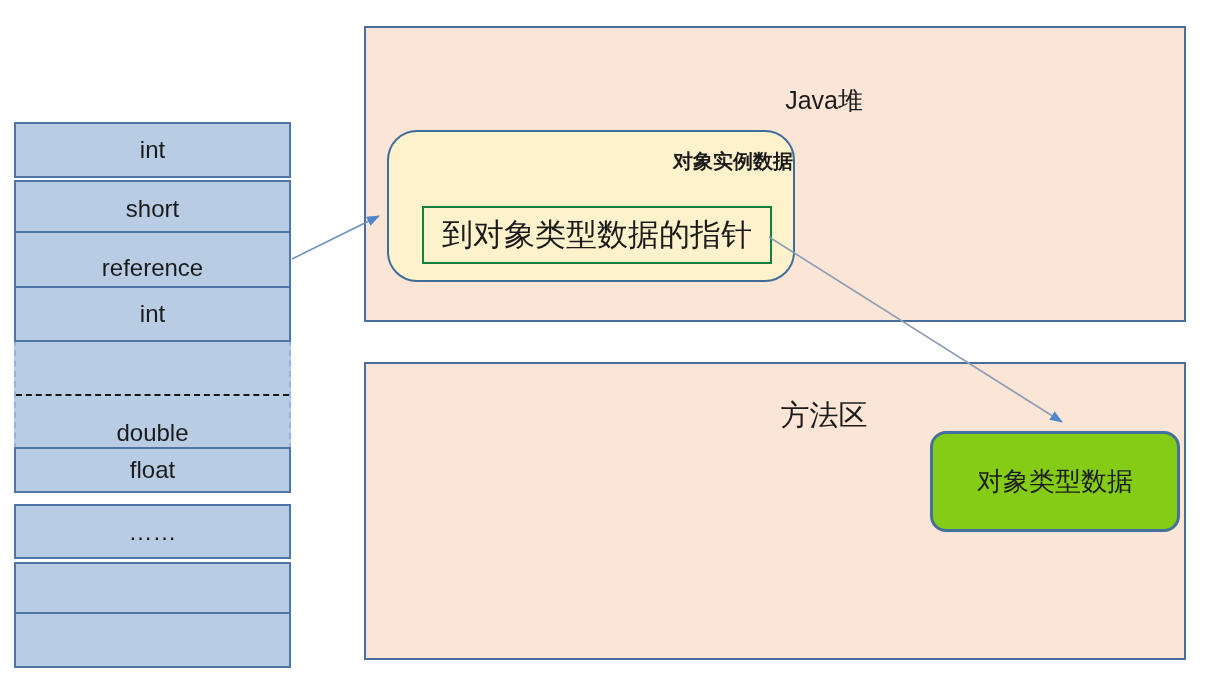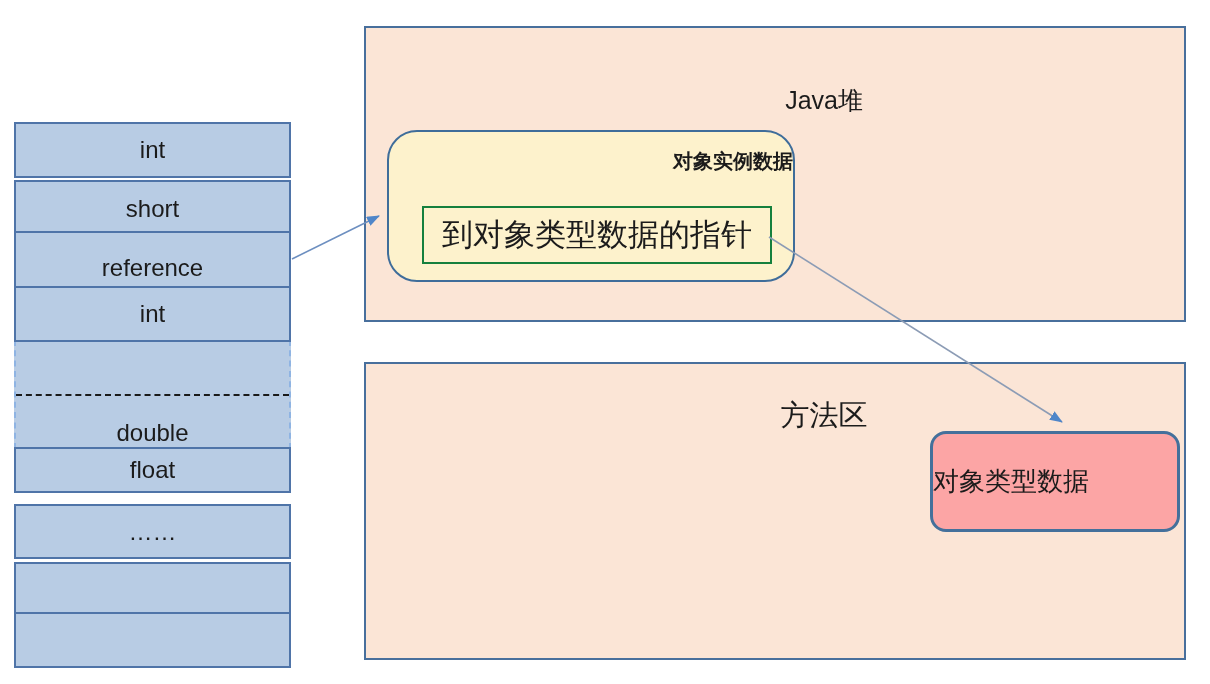--- a/index.html
+++ b/index.html
@@ -85,24 +85,24 @@
     font-size: 31px;
     font-family: "Liberation Serif", serif;
     white-space: nowrap;
   }
   
   .type-box {
     position: absolute;
     left: 564px; top: 67px;           
     width: 250px; height: 101px;
     box-sizing: border-box;
-    background: #fca5a5;
+    background: #84cc16;
     border: 3px solid #44709b;
     border-radius: 16px;
-    display: flex; align-items: center; 
+    display: flex; align-items: center; justify-content: center;
     font-size: 26px;
     font-family: "Liberation Serif", serif;
   }
   
   .arrows {
     position: absolute; left: 0; top: 0;
     width: 1210px; height: 684px;
     pointer-events: none;
     z-index: 5;
   }

